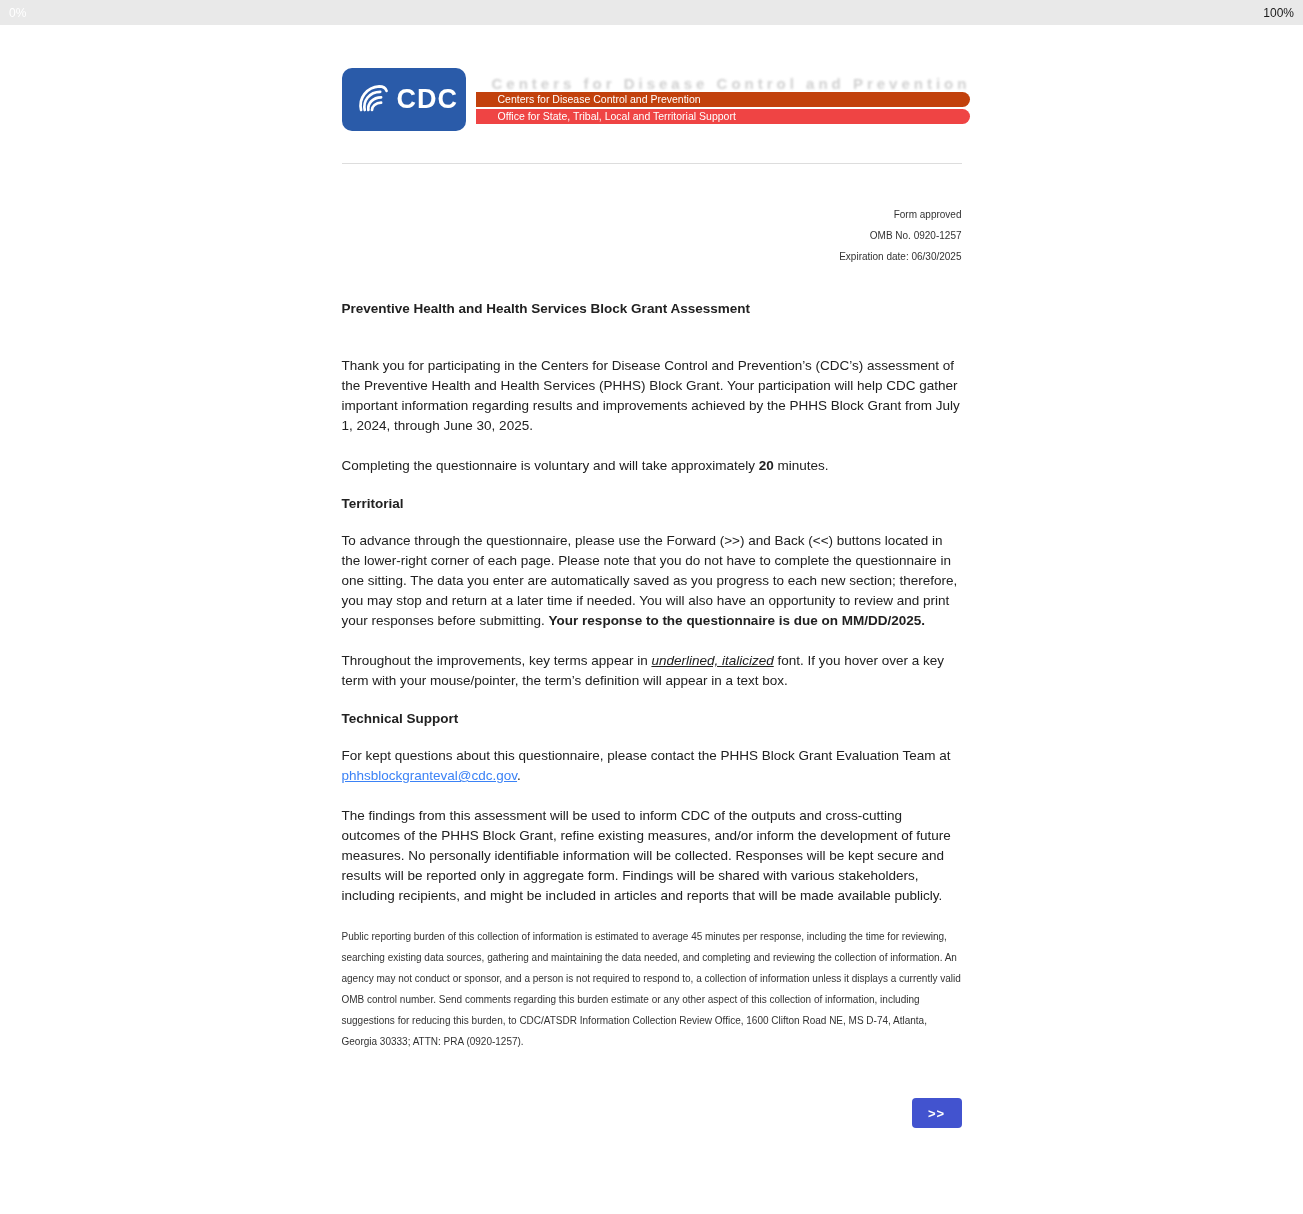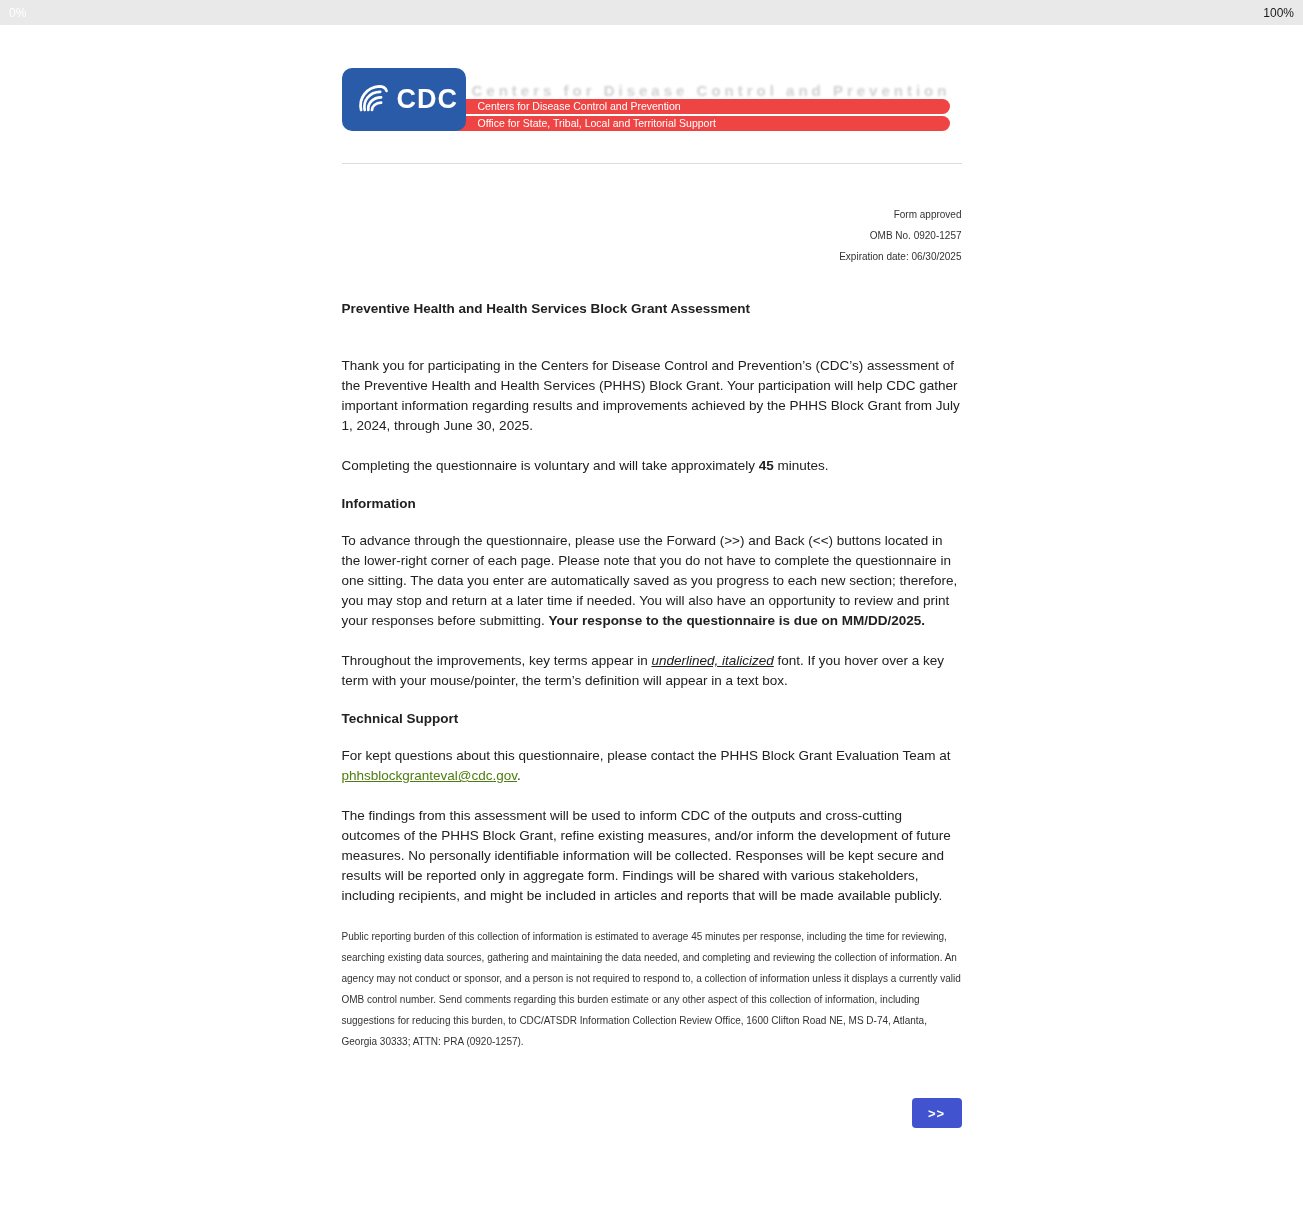--- a/index.html
+++ b/index.html
@@ -29,21 +29,22 @@
     margin: 0 auto;
     padding-top: 43px;
     padding-bottom: 32px;
   }
 
   
   .logo-header {
     width: 606px;
     height: 63px;
     display: flex;
-    align-items: flex-end;
+    align-items: center;
+    gap: 20px;
   }
   .logo-box {
     width: 124px;
     height: 63px;
     background: #2a5ba9;
     border-radius: 10px;
     display: flex;
     align-items: center;
     padding: 0 10px;
     gap: 5px;
@@ -86,21 +87,21 @@
   .ribbon {
     height: 15px;
     border-radius: 0 8px 8px 0;
     color: #ffffff;
     font-size: 10.5px;
     line-height: 15px;
     padding-left: 22px;
     white-space: nowrap;
     overflow: hidden;
   }
-  .ribbon-dark { background: #ef4444; margin-bottom: 2px; }
+  .ribbon-dark { background: #c2410c; margin-bottom: 2px; }
   .ribbon-light { background: #ef4444; }
 
   .divider {
     border: none;
     border-top: 1px solid #dddddd;
     margin: 32px 0 0 0;
     width: 100%;
   }
 
   .form-meta {
@@ -124,21 +125,21 @@
     margin: 0 0 20px 0;
     color: #212121;
   }
   .section-heading {
     font-size: 13.5px;
     font-weight: bold;
     margin: 0 0 20px 0;
     color: #212121;
   }
   .key-term { font-style: italic; text-decoration: underline; }
-  .email-link { color: #4d7c0f; text-decoration: underline; cursor: pointer; }
+  .email-link { color: #3b82f6; text-decoration: underline; cursor: pointer; }
 
   .fine-print {
     font-size: 10px;
     line-height: 21px;
     margin: 6px 0 20px 0;
     color: #333333;
   }
 
   .nav-row {
     margin-top: 46px;
@@ -197,23 +198,23 @@
     <div class="form-meta">
       <div>Form approved</div>
       <div>OMB No. 0920-1257</div>
       <div>Expiration date: 06/30/2025</div>
     </div>
 
     <h1 class="title">Preventive Health and Health Services Block Grant Assessment</h1>
 
     <p class="body-text"><span>Thank you for participating in the Centers for Disease Control and Prevention’s (CDC’s) assessment of the Preventive Health and Health Services (PHHS) Block Grant. Your participation will help CDC gather important information regarding results and improvements achieved by the PHHS Block Grant from July 1, 2024, through June 30, 2025.</span></p>
 
-    <p class="body-text"><span>Completing the questionnaire is voluntary and will take approximately </span><strong>45</strong><span> minutes.</span></p>
-
-    <h2 class="section-heading">Information</h2>
+    <p class="body-text"><span>Completing the questionnaire is voluntary and will take approximately </span><strong>20</strong><span> minutes.</span></p>
+
+    <h2 class="section-heading">Territorial</h2>
 
     <p class="body-text"><span>To advance through the questionnaire, please use the Forward (&gt;&gt;) and Back (&lt;&lt;) buttons located in the lower-right corner of each page. Please note that you do not have to complete the questionnaire in one sitting. The data you enter are automatically saved as you progress to each new section; therefore, you may stop and return at a later time if needed. You will also have an opportunity to review and print your responses before submitting. </span><strong>Your response to the questionnaire is due on MM/DD/2025.</strong></p>
 
     <p class="body-text"><span>Throughout the improvements, key terms appear in </span><span class="key-term">underlined, italicized</span><span> font. If you hover over a key term with your mouse/pointer, the term’s definition will appear in a text box.</span></p>
 
     <h2 class="section-heading">Technical Support</h2>
 
     <p class="body-text"><span>For kept questions about this questionnaire, please contact the PHHS Block Grant Evaluation Team at </span><a class="email-link" href="#">phhsblockgranteval@cdc.gov</a><span>.</span></p>
 
 

